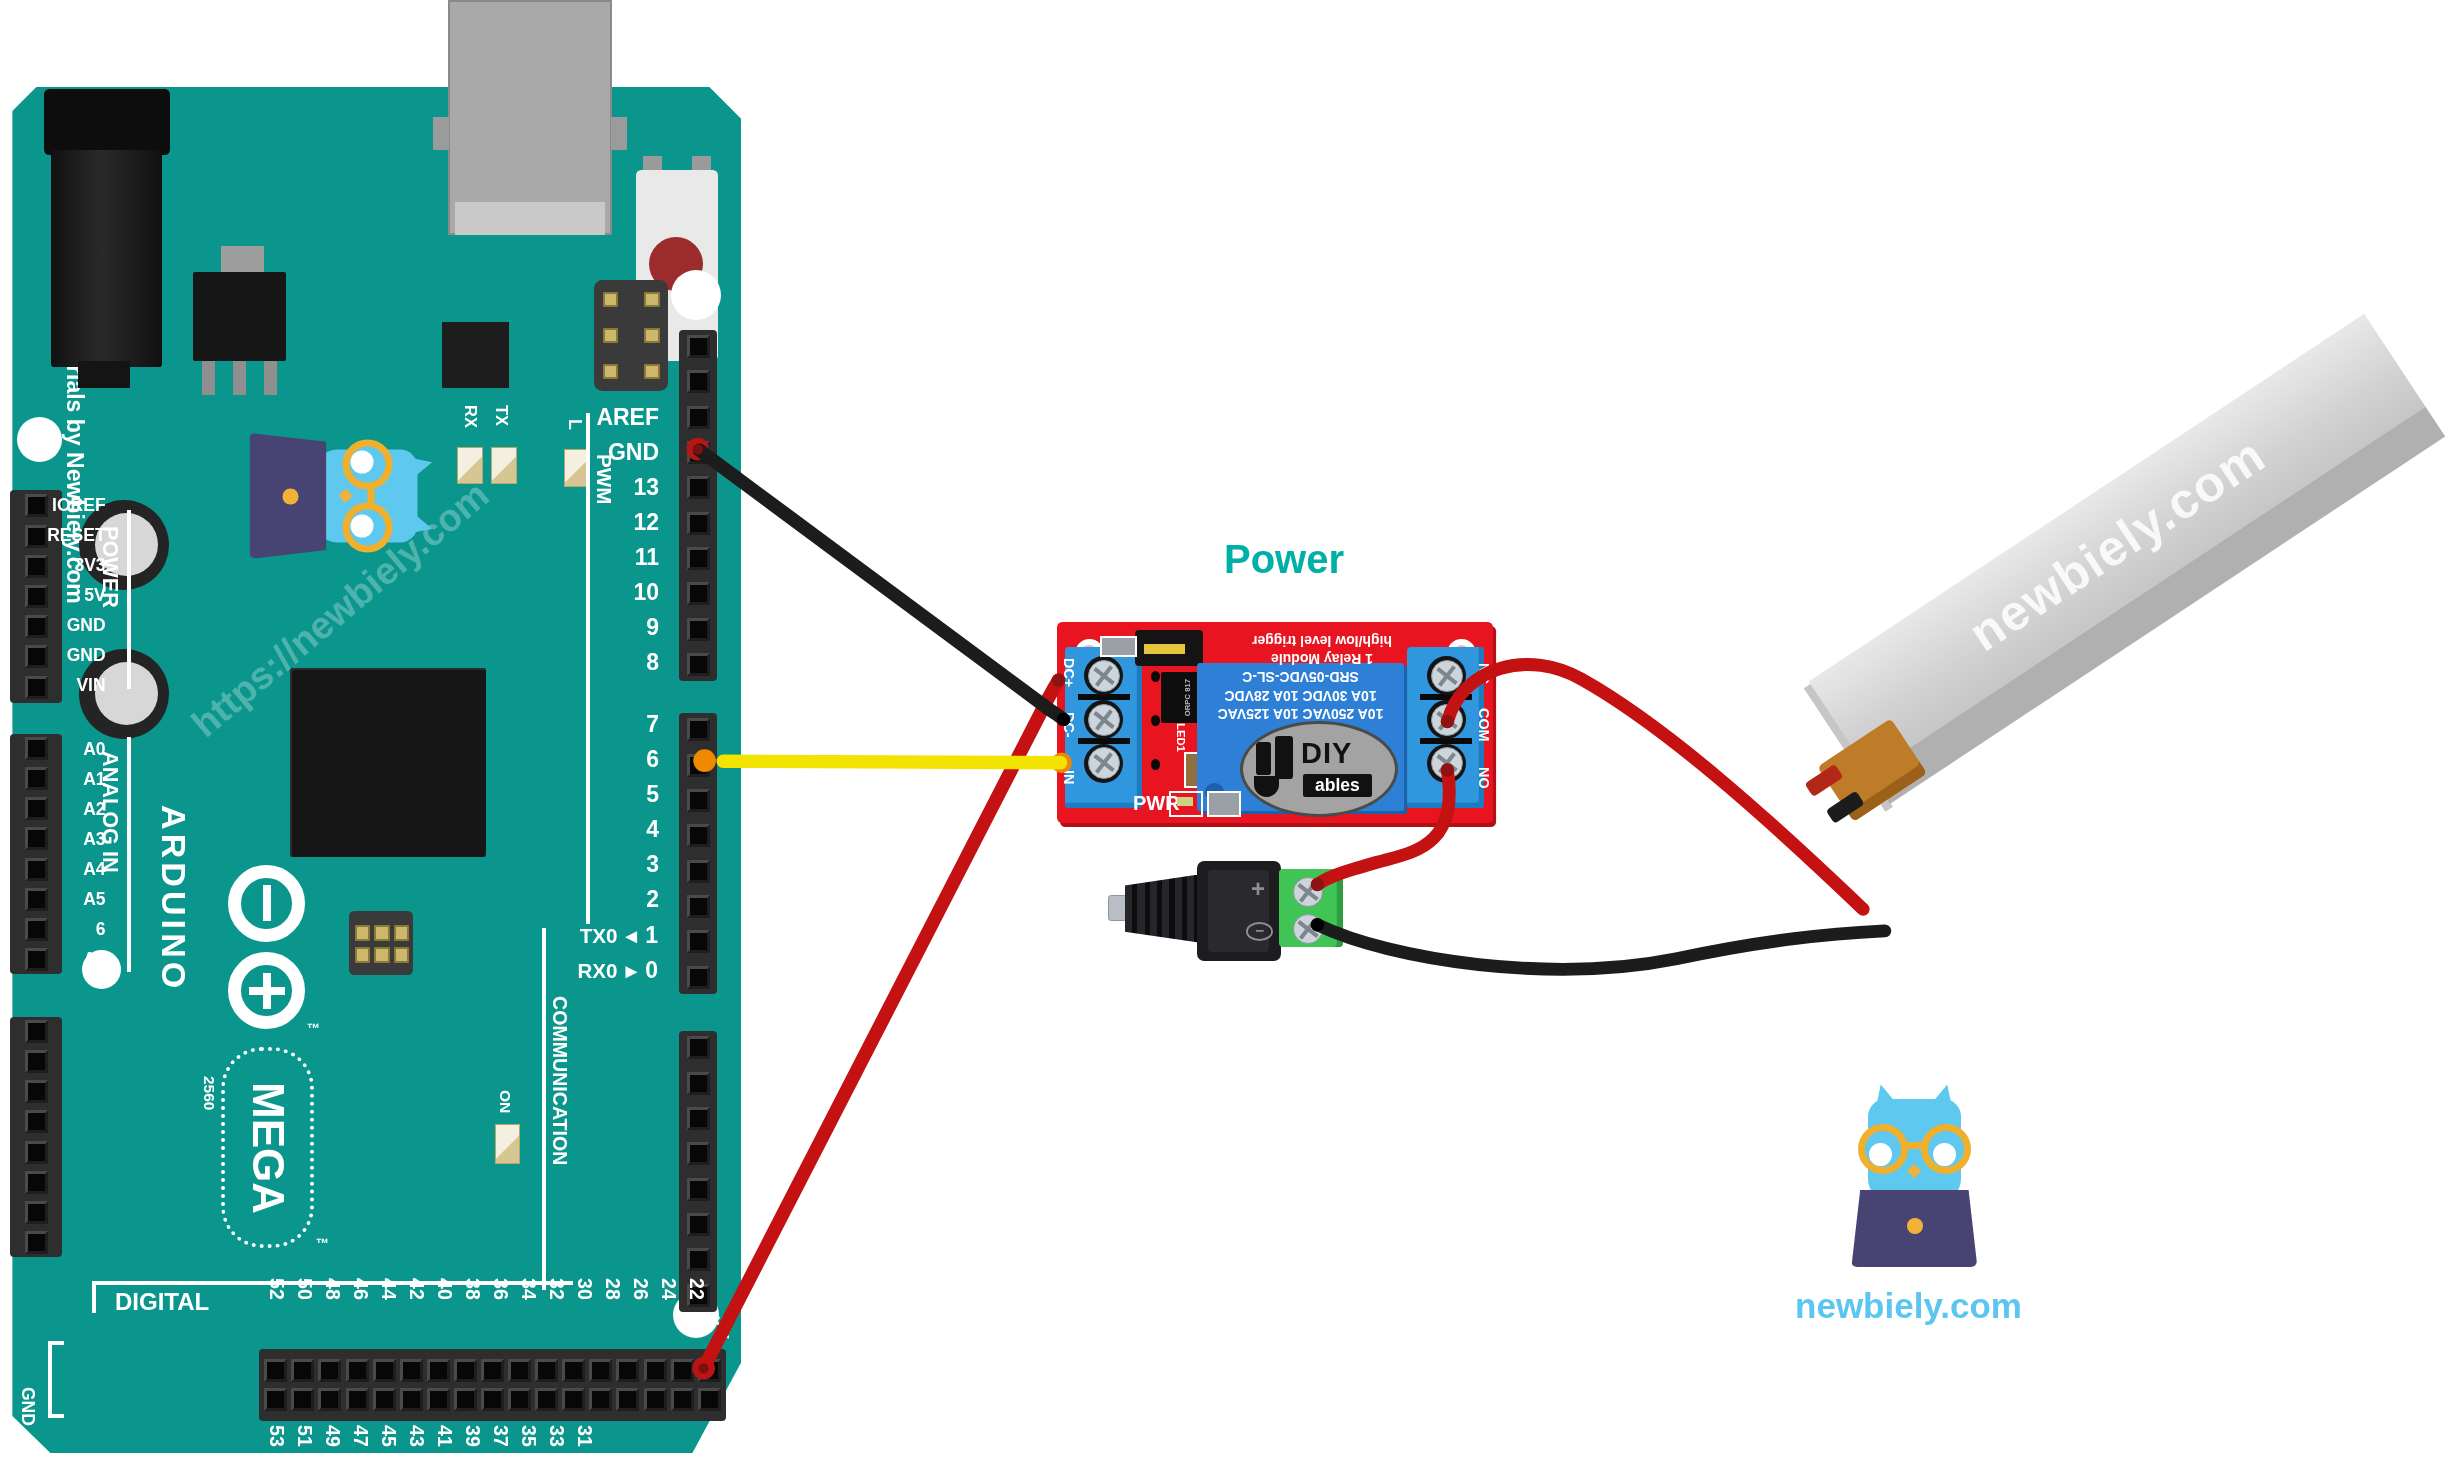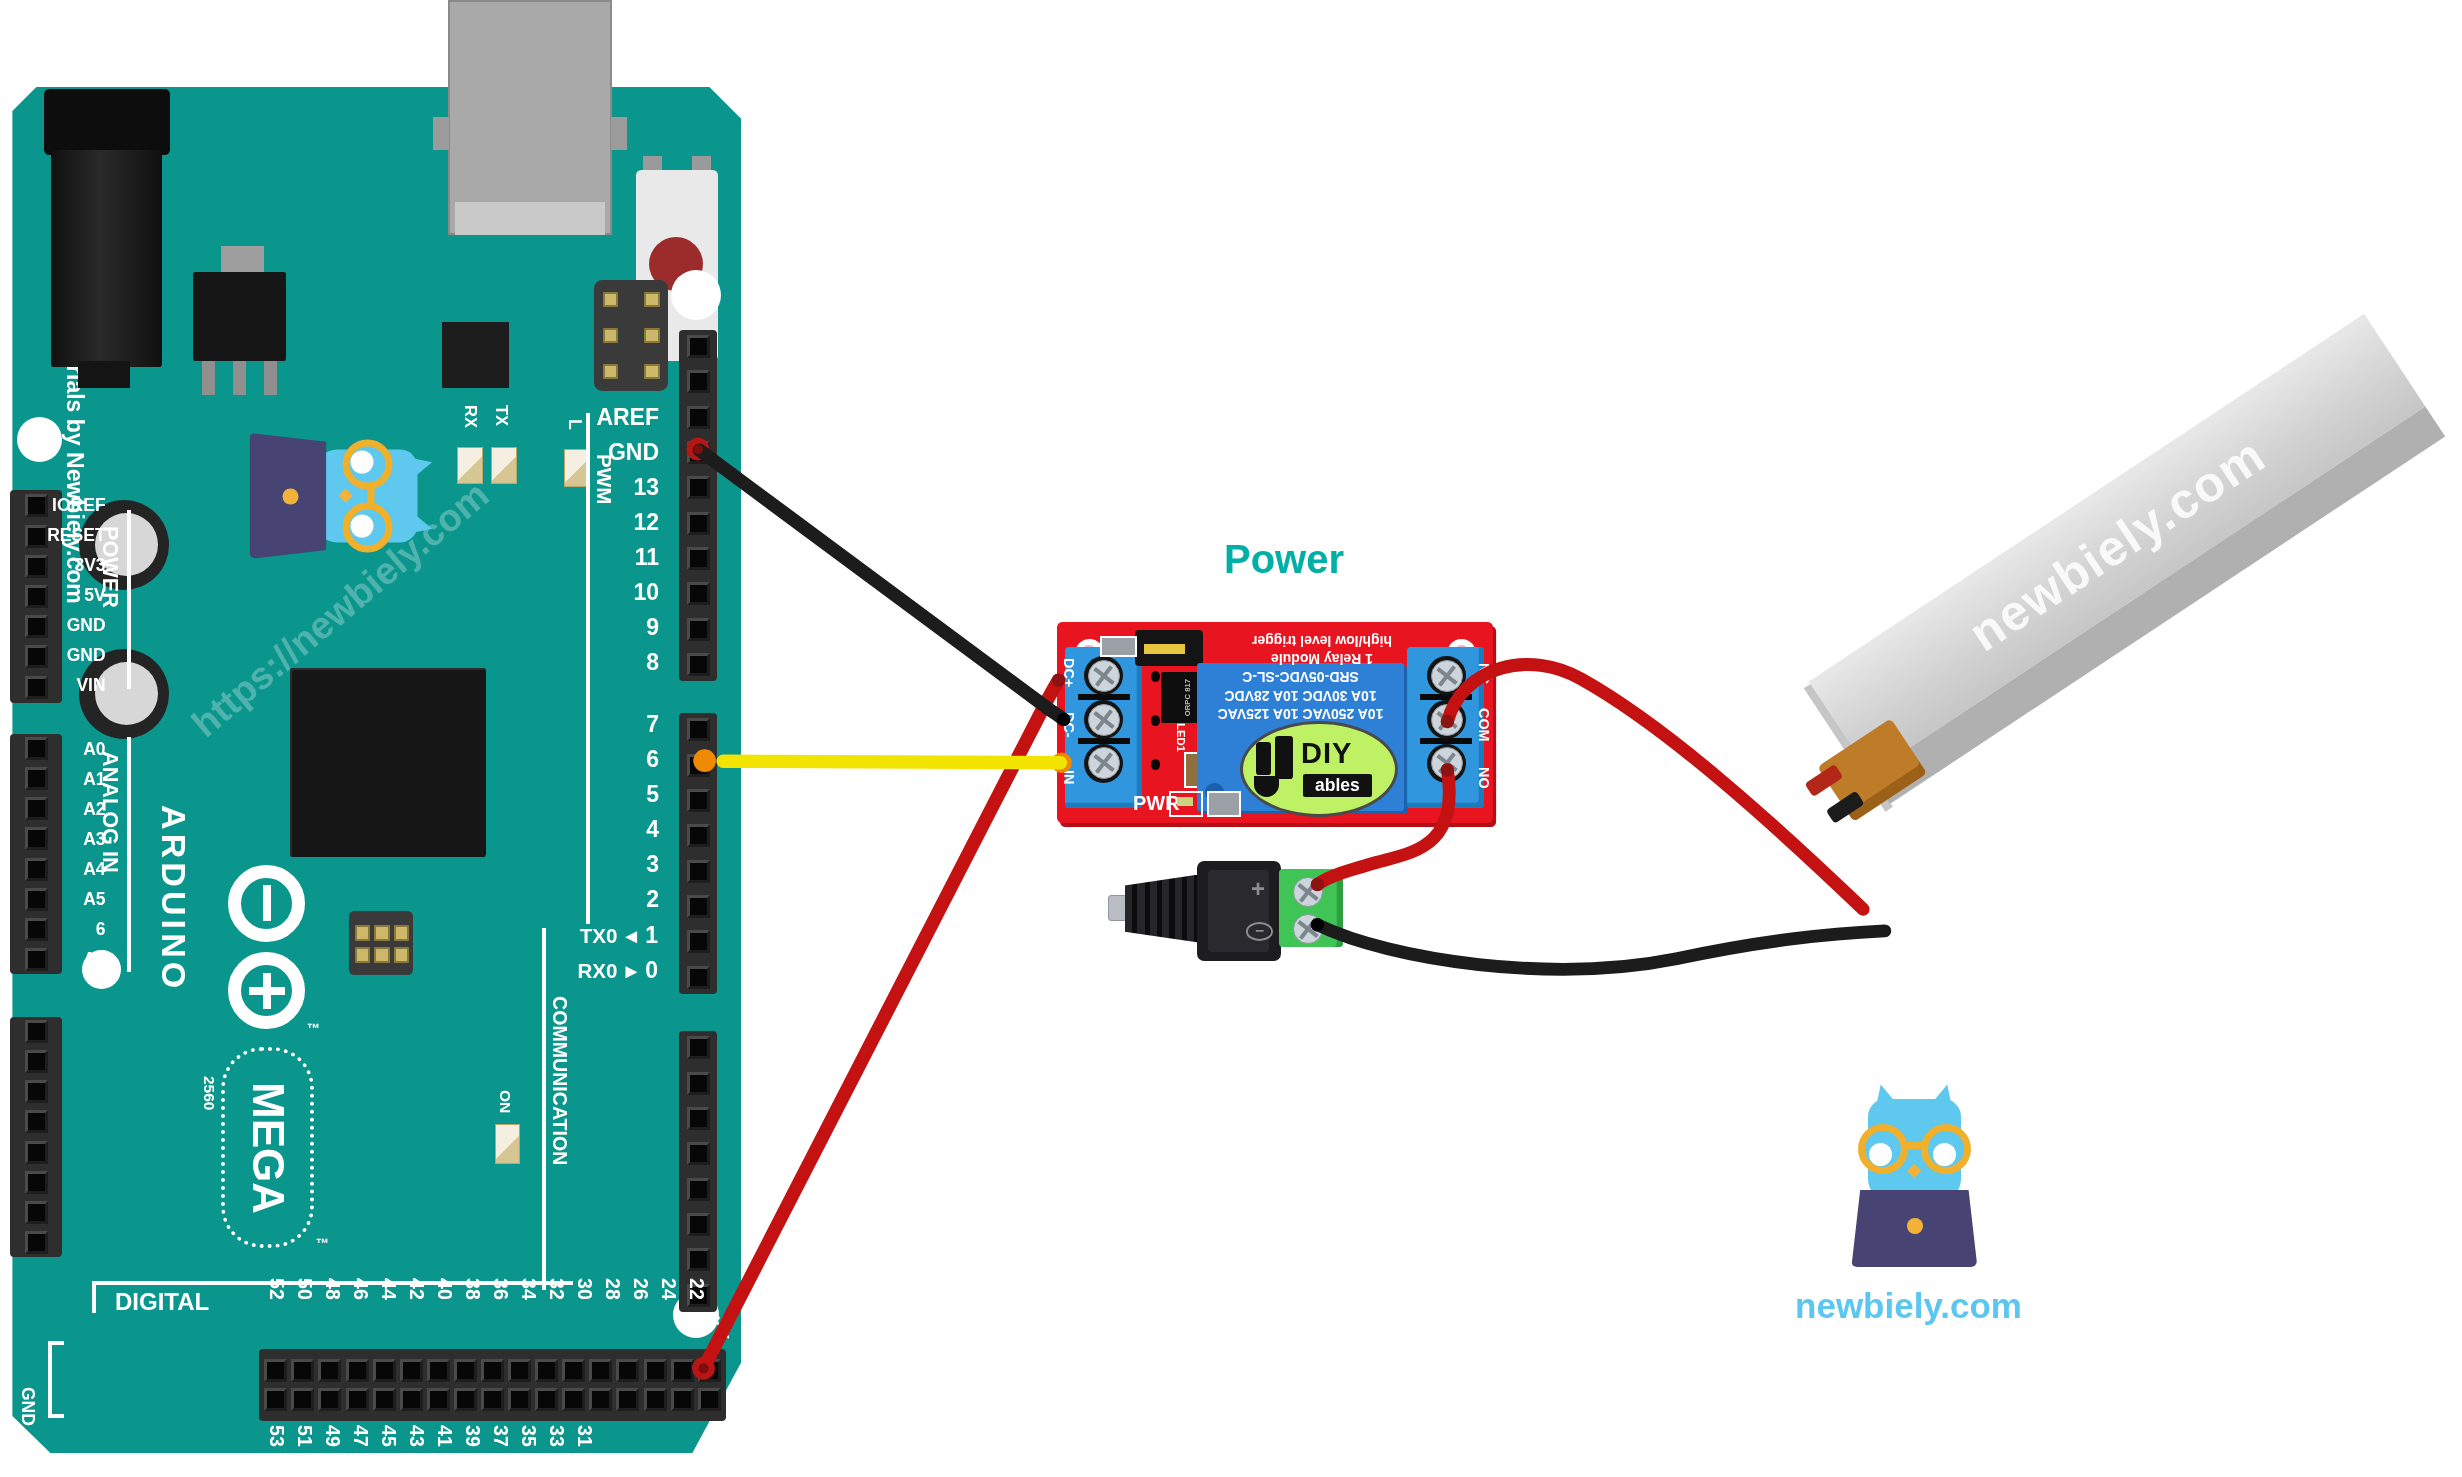--- a/index.html
+++ b/index.html
@@ -41,21 +41,21 @@
   .screw{position:absolute;width:30px;height:30px;border-radius:50%;background:#ccd5dc;border:1.5px solid #8e979e;}
   .screw i,.screw b{position:absolute;left:50%;top:50%;background:#7d868d;}
   .screw i{width:24px;height:4.1px;transform:translate(-50%,-50%) rotate(38deg);}
   .screw b{width:4.1px;height:24px;transform:translate(-50%,-50%) rotate(38deg);}
   .smd{position:absolute;border:2.6px solid #fff;background:#9aa0a6;}
   .cube{position:absolute;left:140px;top:41px;width:207px;height:148px;background:#2e7fd6;border-radius:3.1px;
         box-shadow:3.1px 3.1px 0 #1b62ad;}
   .cubetxt{position:absolute;left:0;top:0;width:100%;height:100%;display:flex;flex-direction:column;
            justify-content:flex-end;align-items:center;transform:rotate(180deg);padding-bottom:5.2px;box-sizing:border-box;}
   .cubetxt span{color:#fff;font-size:14px;line-height:1.3;text-align:center;}
-  .oval{position:absolute;left:183px;top:99px;width:152px;height:90px;background:#bef264;border:3.6px solid #4a4a4a;
+  .oval{position:absolute;left:183px;top:99px;width:152px;height:90px;background:#a3a3a3;border:3.6px solid #4a4a4a;
         border-radius:50%;overflow:hidden;}
   
   .adapter{position:absolute;left:1104px;top:856px;width:248px;height:113px;}
   
   .heatwrap{position:absolute;left:1870px;top:663px;width:666px;height:155px;
             transform:rotate(-33.5deg);transform-origin:0 111px;}
   
   .owl{position:absolute;width:155px;height:196px;}
   .owl .bodyc{position:absolute;left:31px;top:15.5px;width:93px;height:103px;background:#5fc8ee;
               border-radius:17.5px 17.5px 23px 23px;}

